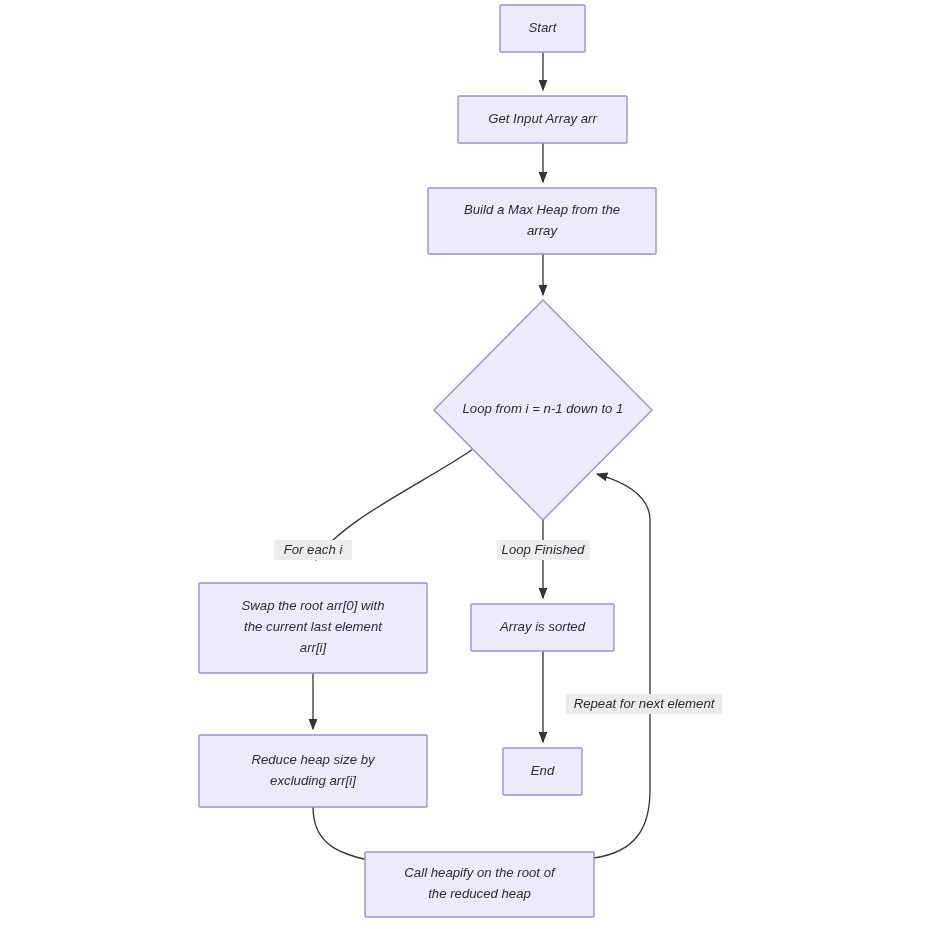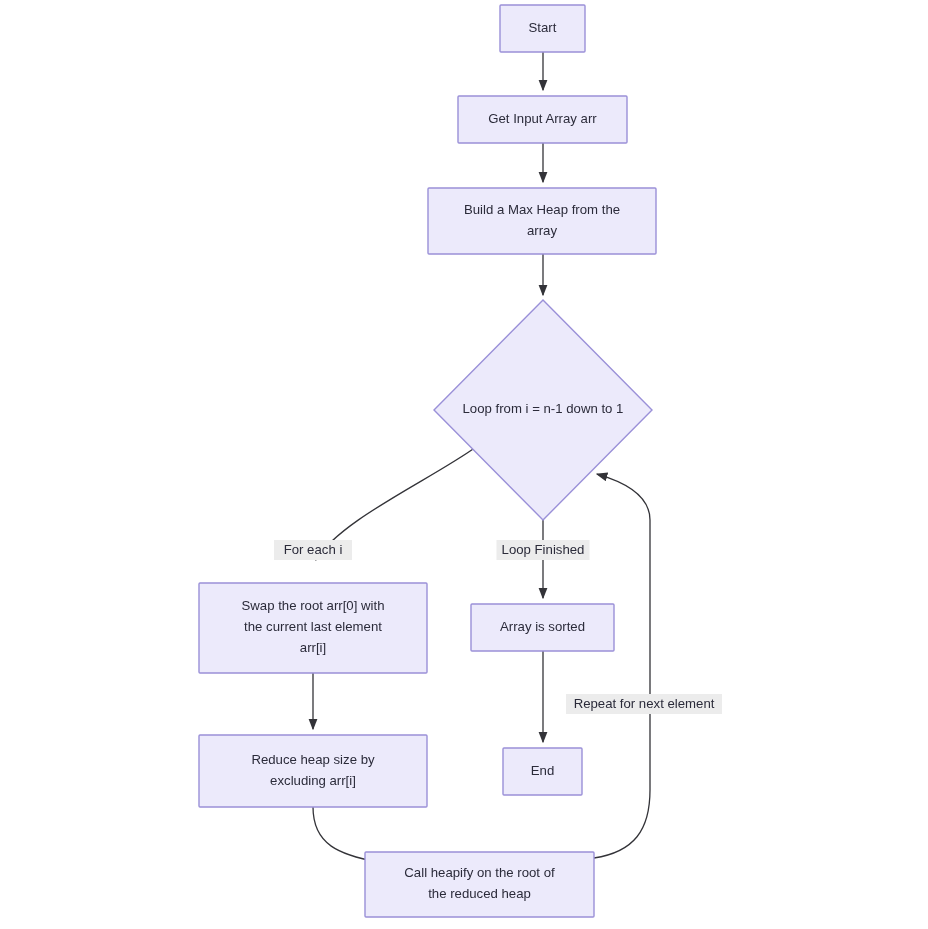--- a/index.html
+++ b/index.html
@@ -10,20 +10,21 @@
   body {
     width: 928px;
     height: 929px;
     font-family: "Liberation Sans", sans-serif;
     overflow: hidden;
   }
   #flowchart-root {
     position: relative;
     width: 928px;
     height: 755px;
+    font-style: italic;
   }
   svg.chart {
     display: block;
     width: 928px;
     height: 929px;
   }
   .node-shape {
     fill: #ECEAFB;
     stroke: #9A90D8;
     stroke-width: 1.4px;

